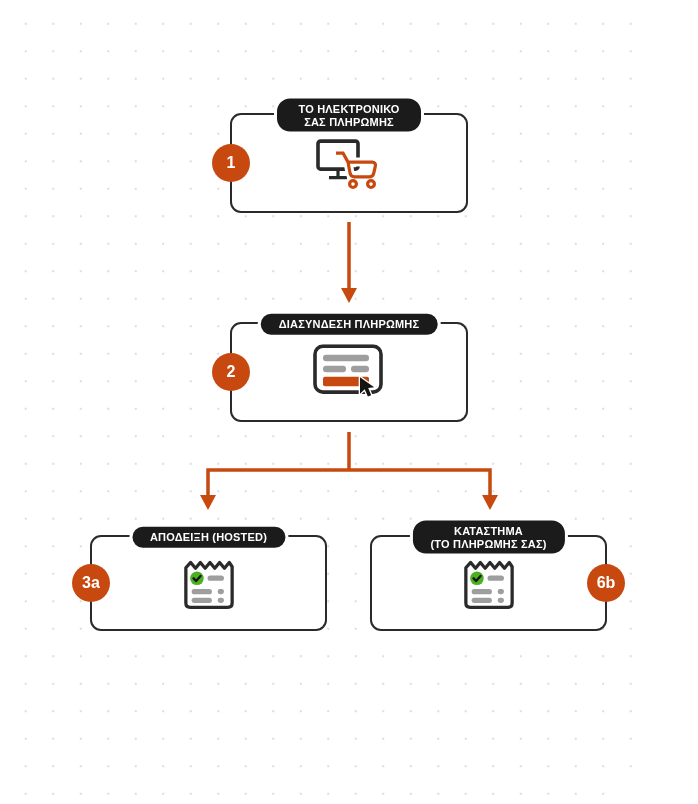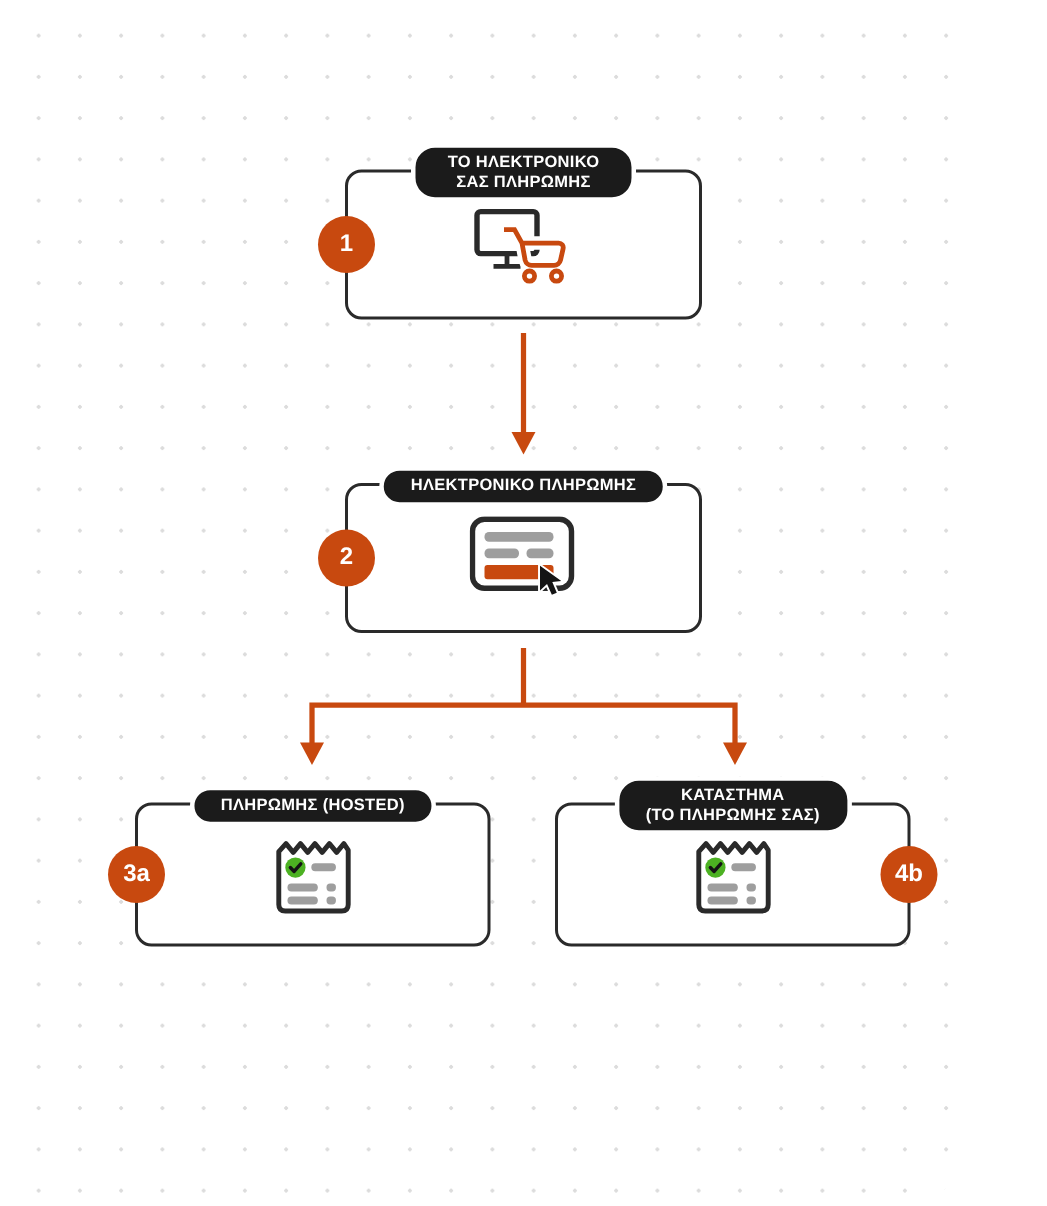--- a/index.html
+++ b/index.html
@@ -110,58 +110,58 @@
       <path class="stroke-dark" stroke-width="3.2" d="M22,30 V37.5 M13,38.5 H31"></path>
       <path class="white-casing" stroke-width="9" d="M20,14 h7 l5,9 h24.5 a3,3 0 0 1 2.9,3.7 l-1.7,7.6 a4.5,4.5 0 0 1 -4.4,3.5 h-14.8 a4.5,4.5 0 0 1 -4.4,-3.4 L32,23"></path>
       <path class="stroke-accent" stroke-width="3.2" d="M20,14 h7 l5,9 h24.5 a3,3 0 0 1 2.9,3.7 l-1.7,7.6 a4.5,4.5 0 0 1 -4.4,3.5 h-14.8 a4.5,4.5 0 0 1 -4.4,-3.4 L32,23"></path>
       <circle class="stroke-accent" cx="37" cy="45" r="3.4" stroke-width="3.2" fill="#fff"></circle>
       <circle class="stroke-accent" cx="55" cy="45" r="3.4" stroke-width="3.2" fill="#fff"></circle>
     </svg>
   </div>
 
   <div class="node" style="left:230px;top:322px;width:238px;height:100px">
     <div class="pill">
-      <span>ΗΛΕΚΤΡΟΝΙΚΟ ΠΛΗΡΩΜΗΣ</span>
+      <span>ΔΙΑΣΥΝΔΕΣΗ ΠΛΗΡΩΜΗΣ</span>
       <span></span>
     </div>
     <div class="badge badge-left">2</div>
     <svg class="node-icon" style="transform:translate(-50%,-48%)" width="72" height="58" viewBox="0 0 72 58">
       <rect class="stroke-dark" x="2" y="2" width="66" height="46" rx="8" stroke-width="3.6" fill="#fff"></rect>
       <rect class="fill-gray" x="10" y="10.5" width="46" height="6.5" rx="3"></rect>
       <rect class="fill-gray" x="10" y="21.5" width="23" height="6.5" rx="3"></rect>
       <rect class="fill-gray" x="38" y="21.5" width="18" height="6.5" rx="3"></rect>
       <rect class="fill-accent" x="10" y="32.5" width="46" height="9.5" rx="2"></rect>
       <path class="fill-dark" paint-order="stroke" stroke="#fff" stroke-width="2.6" d="M47,33 L47,49.5 L51.7,45.1 L54.9,52.4 L58.2,51 L55.2,43.9 L61.2,43.2 Z"></path>
     </svg>
   </div>
 
   <div class="node" style="left:90px;top:535px;width:237px;height:96px">
     <div class="pill">
-      <span>ΠΛΗΡΩΜΗΣ (HOSTED)</span>
+      <span>ΑΠΟΔΕΙΞΗ (HOSTED)</span>
       <span></span>
     </div>
     <div class="badge badge-left">3a</div>
     <svg class="node-icon" style="transform:translate(-50%,-47%)" width="54" height="54" viewBox="0 0 56 56">
       <path class="stroke-dark" stroke-width="3.4" fill="#fff" stroke-linejoin="round" d="M4,10.5 L9,5 L14,11 L19,5 L24,11 L29,5 L34,11 L39,5 L44,11 L49,5 L52,9.5 L52,47 Q52,51.5 47.5,51.5 L8.5,51.5 Q4,51.5 4,47 Z"></path>
       <circle class="fill-green" cx="15.5" cy="21.5" r="7"></circle>
       <path d="M12,21.5 l2.6,2.7 4.6,-5.2" stroke="#141414" stroke-width="2.4" fill="none" stroke-linecap="round" stroke-linejoin="round"></path>
       <rect class="fill-gray" x="26.5" y="18.5" width="17" height="5.5" rx="2.7"></rect>
       <rect class="fill-gray" x="10" y="32.5" width="21" height="5.5" rx="2.7"></rect>
       <rect class="fill-gray" x="37" y="32.5" width="6.5" height="5.5" rx="2.5"></rect>
       <rect class="fill-gray" x="10" y="41.5" width="21" height="5.5" rx="2.7"></rect>
       <rect class="fill-gray" x="37" y="41.5" width="6.5" height="5.5" rx="2.5"></rect>
     </svg>
   </div>
 
   <div class="node" style="left:370px;top:535px;width:237px;height:96px">
     <div class="pill">
       <span>ΚΑΤΑΣΤΗΜΑ</span>
       <span>(ΤΟ ΠΛΗΡΩΜΗΣ ΣΑΣ)</span>
     </div>
-    <div class="badge badge-right">4b</div>
+    <div class="badge badge-right">6b</div>
     <svg class="node-icon" style="transform:translate(-50%,-47%)" width="54" height="54" viewBox="0 0 56 56">
       <path class="stroke-dark" stroke-width="3.4" fill="#fff" stroke-linejoin="round" d="M4,10.5 L9,5 L14,11 L19,5 L24,11 L29,5 L34,11 L39,5 L44,11 L49,5 L52,9.5 L52,47 Q52,51.5 47.5,51.5 L8.5,51.5 Q4,51.5 4,47 Z"></path>
       <circle class="fill-green" cx="15.5" cy="21.5" r="7"></circle>
       <path d="M12,21.5 l2.6,2.7 4.6,-5.2" stroke="#141414" stroke-width="2.4" fill="none" stroke-linecap="round" stroke-linejoin="round"></path>
       <rect class="fill-gray" x="26.5" y="18.5" width="17" height="5.5" rx="2.7"></rect>
       <rect class="fill-gray" x="10" y="32.5" width="21" height="5.5" rx="2.7"></rect>
       <rect class="fill-gray" x="37" y="32.5" width="6.5" height="5.5" rx="2.5"></rect>
       <rect class="fill-gray" x="10" y="41.5" width="21" height="5.5" rx="2.7"></rect>
       <rect class="fill-gray" x="37" y="41.5" width="6.5" height="5.5" rx="2.5"></rect>
     </svg>

